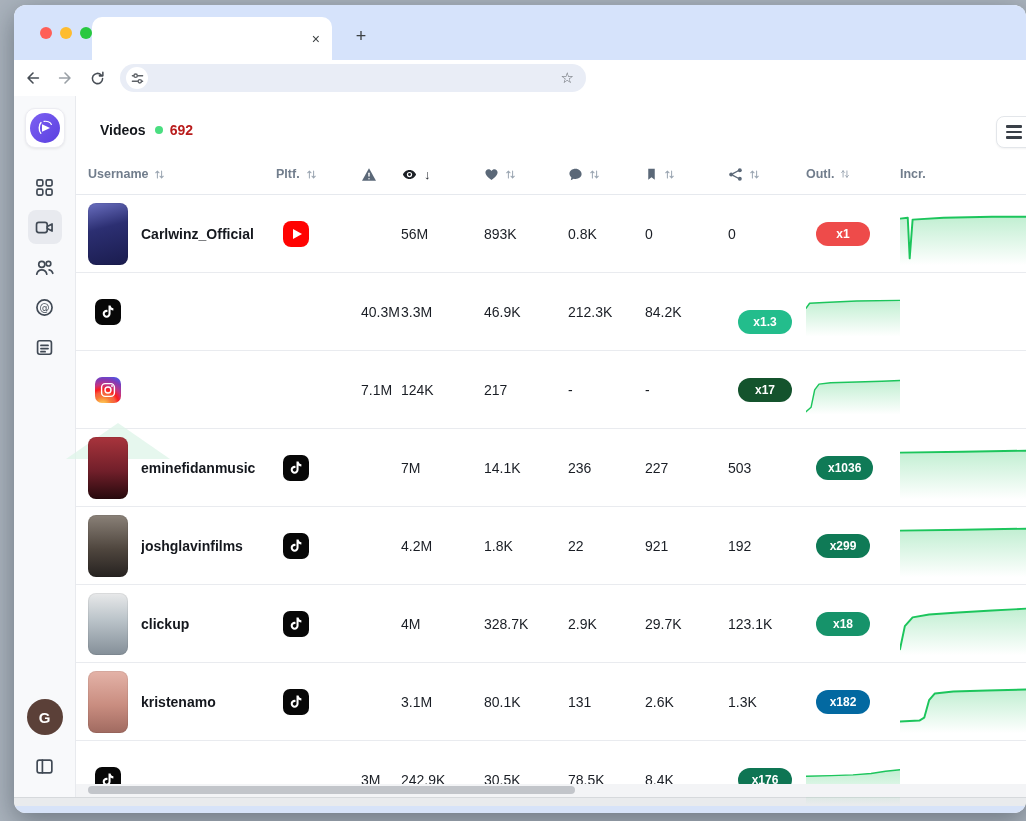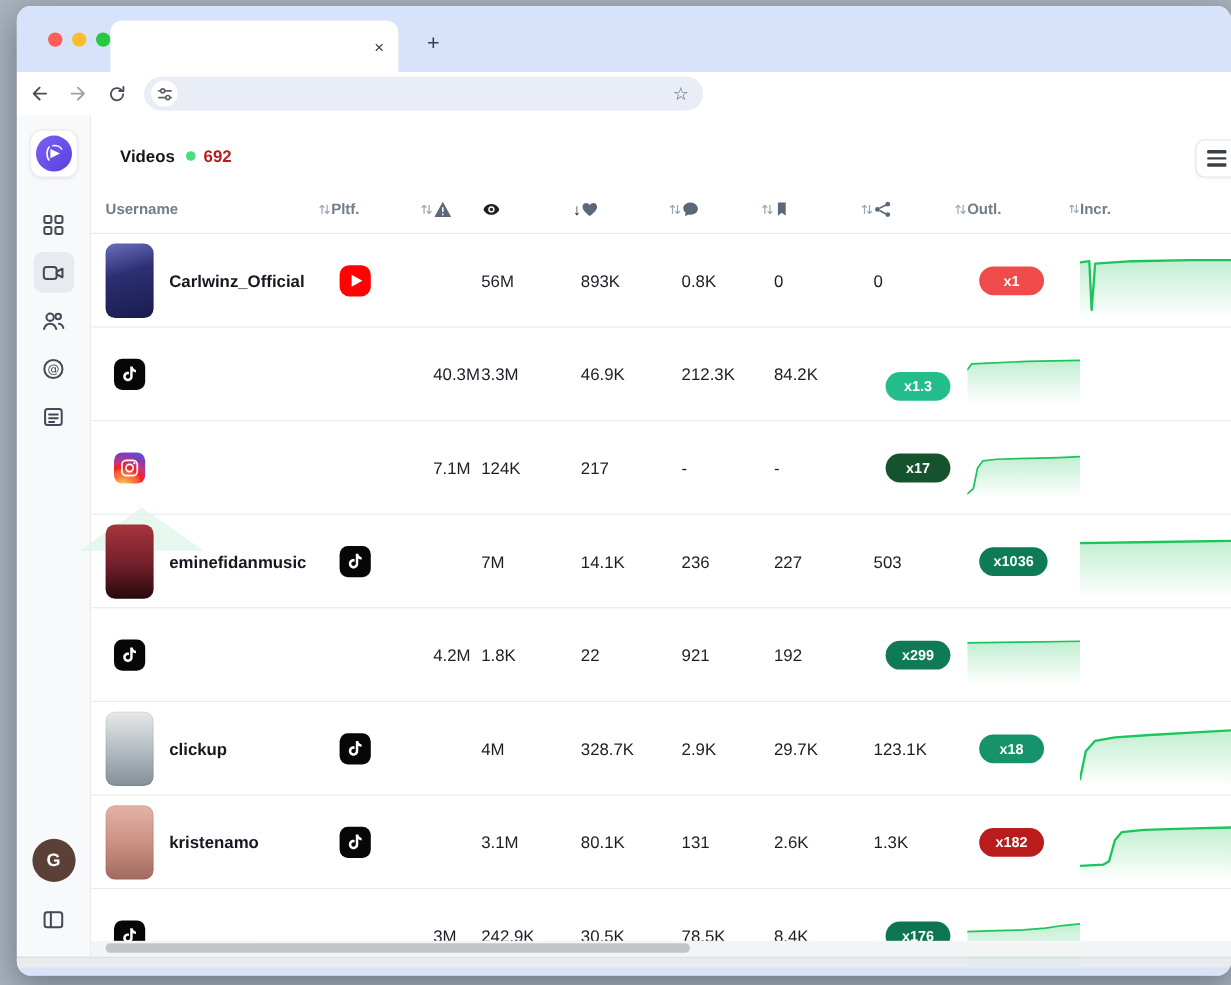--- a/index.html
+++ b/index.html
@@ -34,21 +34,21 @@
   
   .page-head{display:flex;align-items:center;padding:26px 0 16px 24px;position:relative;}
   .page-title{font-size:14px;font-weight:700;color:#14171c;}
   .dot{width:8px;height:8px;border-radius:50%;margin:0 7px 0 9px;display:inline-block;}
   .count{font-size:14px;font-weight:700;color:#b91c1c;}
   .menu-btn{position:absolute;right:-12px;top:20px;width:42px;height:32px;background:#fff;border:1px solid #e3e6ea;border-radius:8px;box-shadow:0 1px 2px rgba(0,0,0,.05);display:flex;flex-direction:column;align-items:flex-start;justify-content:center;gap:3px;padding-left:9px;box-sizing:border-box;}
   .menu-btn i{display:block;width:16px;height:2.4px;background:#3a4048;border-radius:1px;}
   
   .grid{display:grid;grid-template-columns:188px 85px 40px 83px 84px 77px 83px 78px 94px minmax(120px,1fr);padding-left:12px;align-items:center;}
   .thead{height:40px;border-bottom:1px solid #e6e9ee;color:#717d8c;font-size:12.5px;font-weight:700;}
-  .hcell{display:flex;align-items:center;gap:6px;justify-content:space-between;}
+  .hcell{display:flex;align-items:center;gap:6px;}
   .hicon{flex:0 0 auto;display:flex;}
   .sort{display:flex;}
   .down-arrow{font-size:13px;font-weight:700;color:#20242b;}
   .trow{height:77px;border-bottom:1px solid #e9ebef;}
   .cell{display:flex;align-items:center;min-width:0;}
   .c-user{gap:13px;}
   .thumb{width:40px;height:62px;border-radius:8px;flex:0 0 auto;position:relative;overflow:hidden;box-shadow:inset 0 0 0 1px rgba(0,0,0,.06);}
   .thumb-text{position:absolute;left:2px;bottom:4px;font-size:5px;font-weight:700;color:#fff;background:rgba(0,0,0,.55);padding:1px 2px;border-radius:1px;letter-spacing:.2px;}
   .uname{font-size:14px;font-weight:600;color:#15181e;white-space:nowrap;overflow:hidden;text-overflow:ellipsis;}
   .c-pltf{position:relative;padding-left:7px;}
@@ -447,20 +447,24 @@
                     <stop offset="0" stop-color="#22c55e" stop-opacity="0.28"></stop>
                     <stop offset="1" stop-color="#22c55e" stop-opacity="0"></stop>
                   </linearGradient>
                 </defs>
                 <path d="M0 6 L65 5 L130 4 L130 54 L0 54 Z" fill="url(#sg3)"></path>
                 <path d="M0 6 L65 5 L130 4" fill="none" stroke="#1cc55c" stroke-width="2" stroke-linejoin="round" stroke-linecap="round"></path>
               </svg>
             </div>
           </div>
           <div class="grid trow">
+            <div class="cell c-user">
+              <div class="thumb" style="background: linear-gradient(rgb(138, 129, 120) 0%, rgb(79, 70, 62) 55%, rgb(38, 34, 32) 100%);"></div>
+              <span class="uname">joshglavinfilms</span>
+            </div>
             <div class="cell c-pltf">
               <span class="picon tiktok">
                 <svg width="15" height="15" viewBox="0 0 16 16">
                   <path d="M10.2 1.6c.3 1.6 1.4 2.8 3 3v2.2c-1.1 0-2.1-.3-3-1v4.6c0 2.4-1.9 4.2-4.2 4.2S1.8 12.8 1.8 10.4 3.7 6.2 6 6.2c.3 0 .6 0 .9.1v2.3c-.3-.1-.6-.2-.9-.2-1.1 0-2 .9-2 2s.9 2 2 2 2-.9 2-2V1.6h2.2z" fill="#fff"></path>
                 </svg>
               </span>
             </div>
             <div class="cell c-warn"></div>
             <div class="cell c-stat">
               <span>4.2M</span>
@@ -559,21 +563,21 @@
             <div class="cell c-stat">
               <span>131</span>
             </div>
             <div class="cell c-stat">
               <span>2.6K</span>
             </div>
             <div class="cell c-stat">
               <span>1.3K</span>
             </div>
             <div class="cell c-outl">
-              <span class="badge" style="background: #b91c1c;">x182</span>
+              <span class="badge" style="background: #0369a1;">x182</span>
             </div>
             <div class="cell c-incr">
               <svg viewBox="0 0 130 54" width="132" height="54">
                 <defs>
                   <linearGradient id="sg6" x1="0" y1="0" x2="0" y2="1">
                     <stop offset="0" stop-color="#22c55e" stop-opacity="0.28"></stop>
                     <stop offset="1" stop-color="#22c55e" stop-opacity="0"></stop>
                   </linearGradient>
                 </defs>
                 <path d="M0 42 L20 41 L25 38 L30 20 L36 13 L55 11 L90 10 L130 9 L130 54 L0 54 Z" fill="url(#sg6)"></path>

